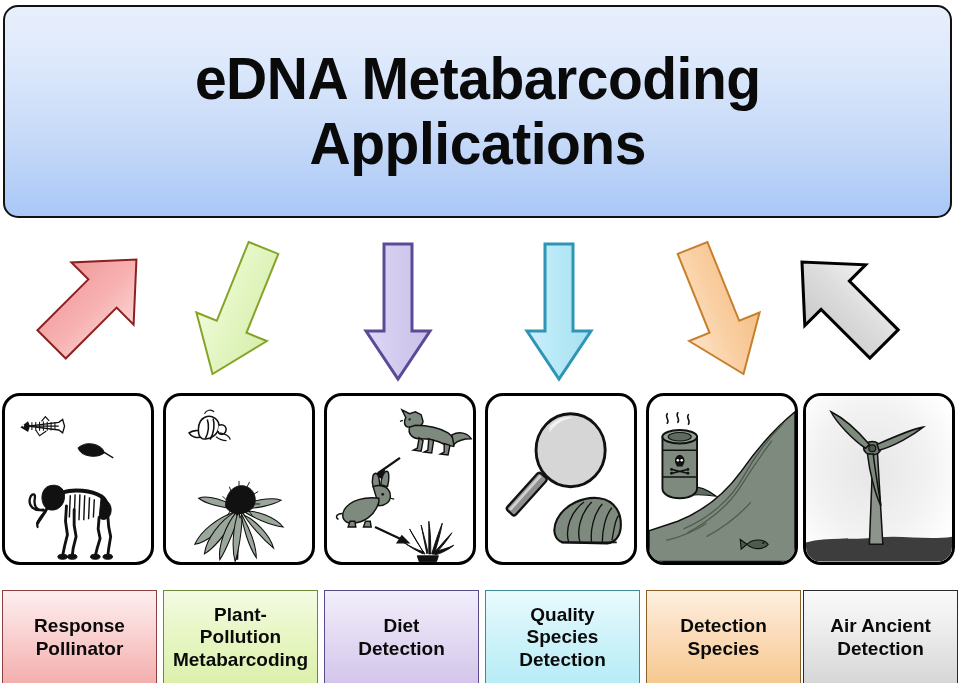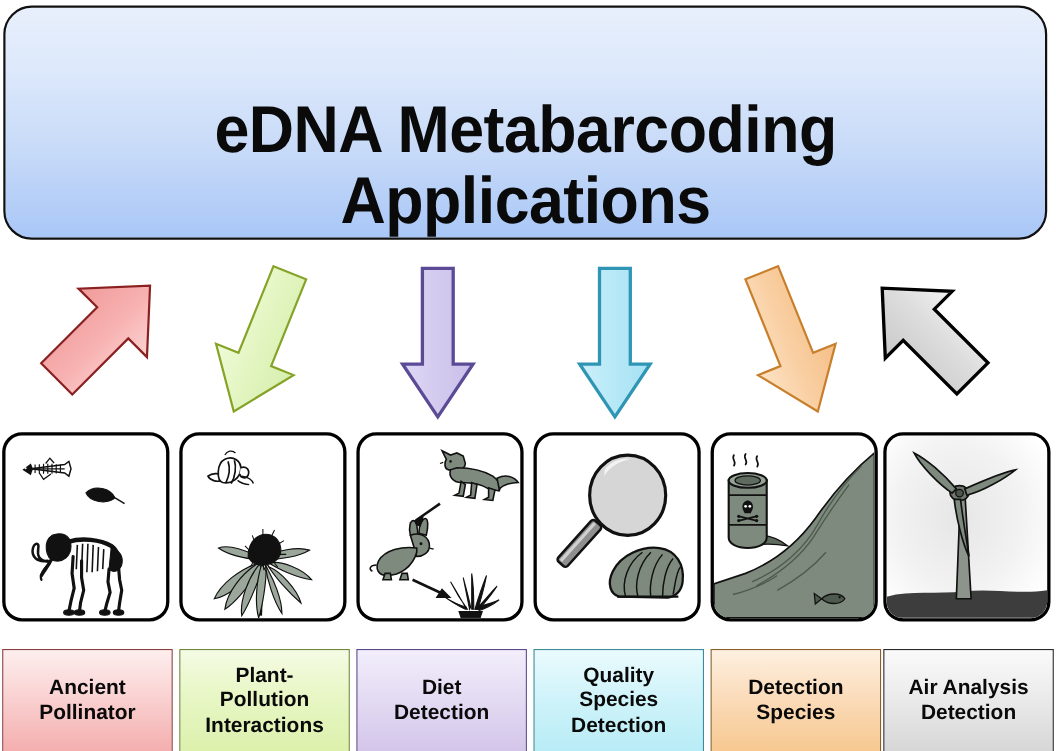--- a/index.html
+++ b/index.html
@@ -7,23 +7,23 @@
     width:960px;height:683px;overflow:hidden;position:relative;
     font-family:"Liberation Sans",sans-serif;
   }
   #stage{position:absolute;left:0;top:0;width:960px;height:683px;}
 
   
   .title-box{
     position:absolute;left:3px;top:5px;width:949px;height:213px;
     box-sizing:border-box;
     border:2px solid #111;
-    border-radius:26px;
+    border-radius:15px;
     background:linear-gradient(180deg,#e8effc 0%,#dce8fb 28%,#c7daf8 62%,#a9c7f7 100%);
-    display:flex;align-items:flex-end;justify-content:center;
+    display:flex;align-items:center;justify-content:center;
   }
   .title-text{
     font-size:60px;font-weight:bold;color:#0a0a0a;line-height:1.08;
     text-align:center;letter-spacing:-0.5px;
     transform:scaleX(0.95);
   }
 
   
   .arrow{position:absolute;}
   .arrow svg{display:block;overflow:visible;}
@@ -381,30 +381,30 @@
         <path d="M66,50 C54,36 38,22 26,16 C32,28 50,46 62,54 Z"></path>
         <path d="M74,50 C92,42 110,34 122,32 C112,40 92,52 76,56 Z"></path>
         <path d="M70,60 C72,78 76,100 78,114 C72,102 66,78 64,60 Z"></path>
       </g>
       <circle cx="69" cy="54" r="3.6" fill="#4e554e" stroke="#111" stroke-width="1.2"></circle>
     </svg>
   </div>
 
   <div class="label-box lb0" style="left:2px;">
     <span>
-      <span>Ancient</span><br>
+      <span>Response</span><br>
       <span>Pollinator</span>
     </span>
   </div>
 
   <div class="label-box lb1" style="left:163px;">
     <span>
       <span>Plant-</span><br>
       <span>Pollution</span><br>
-      <span>Interactions</span>
+      <span>Metabarcoding</span>
     </span>
   </div>
 
   <div class="label-box lb2" style="left:324px;">
     <span>
       <span>Diet</span><br>
       <span>Detection</span>
     </span>
   </div>
 
@@ -418,18 +418,18 @@
 
   <div class="label-box lb4" style="left:646px;">
     <span>
       <span>Detection</span><br>
       <span>Species</span>
     </span>
   </div>
 
   <div class="label-box lb5" style="left:803px;">
     <span>
-      <span>Air Analysis</span><br>
+      <span>Air Ancient</span><br>
       <span>Detection</span>
     </span>
   </div>
 
 </div>
 
 </body></html>

